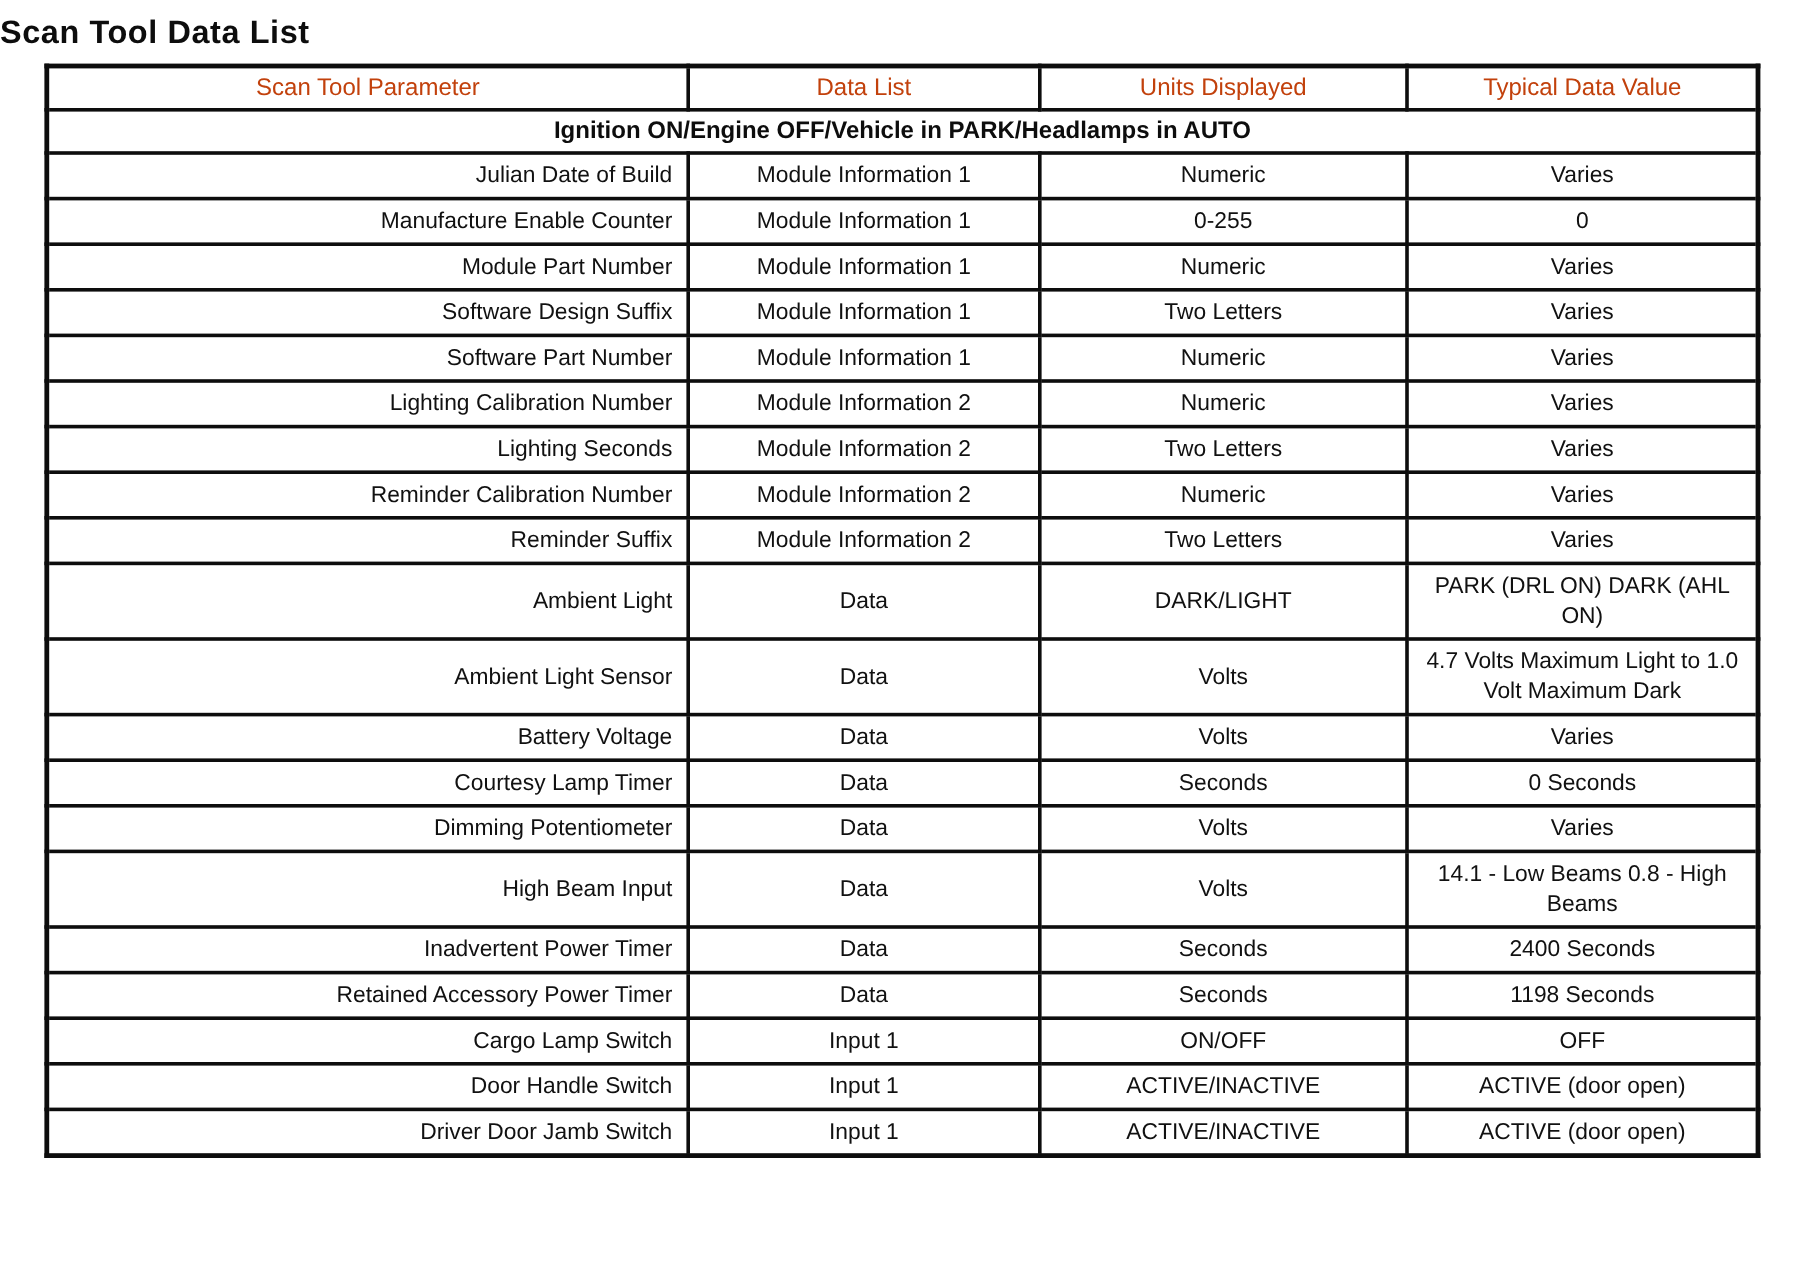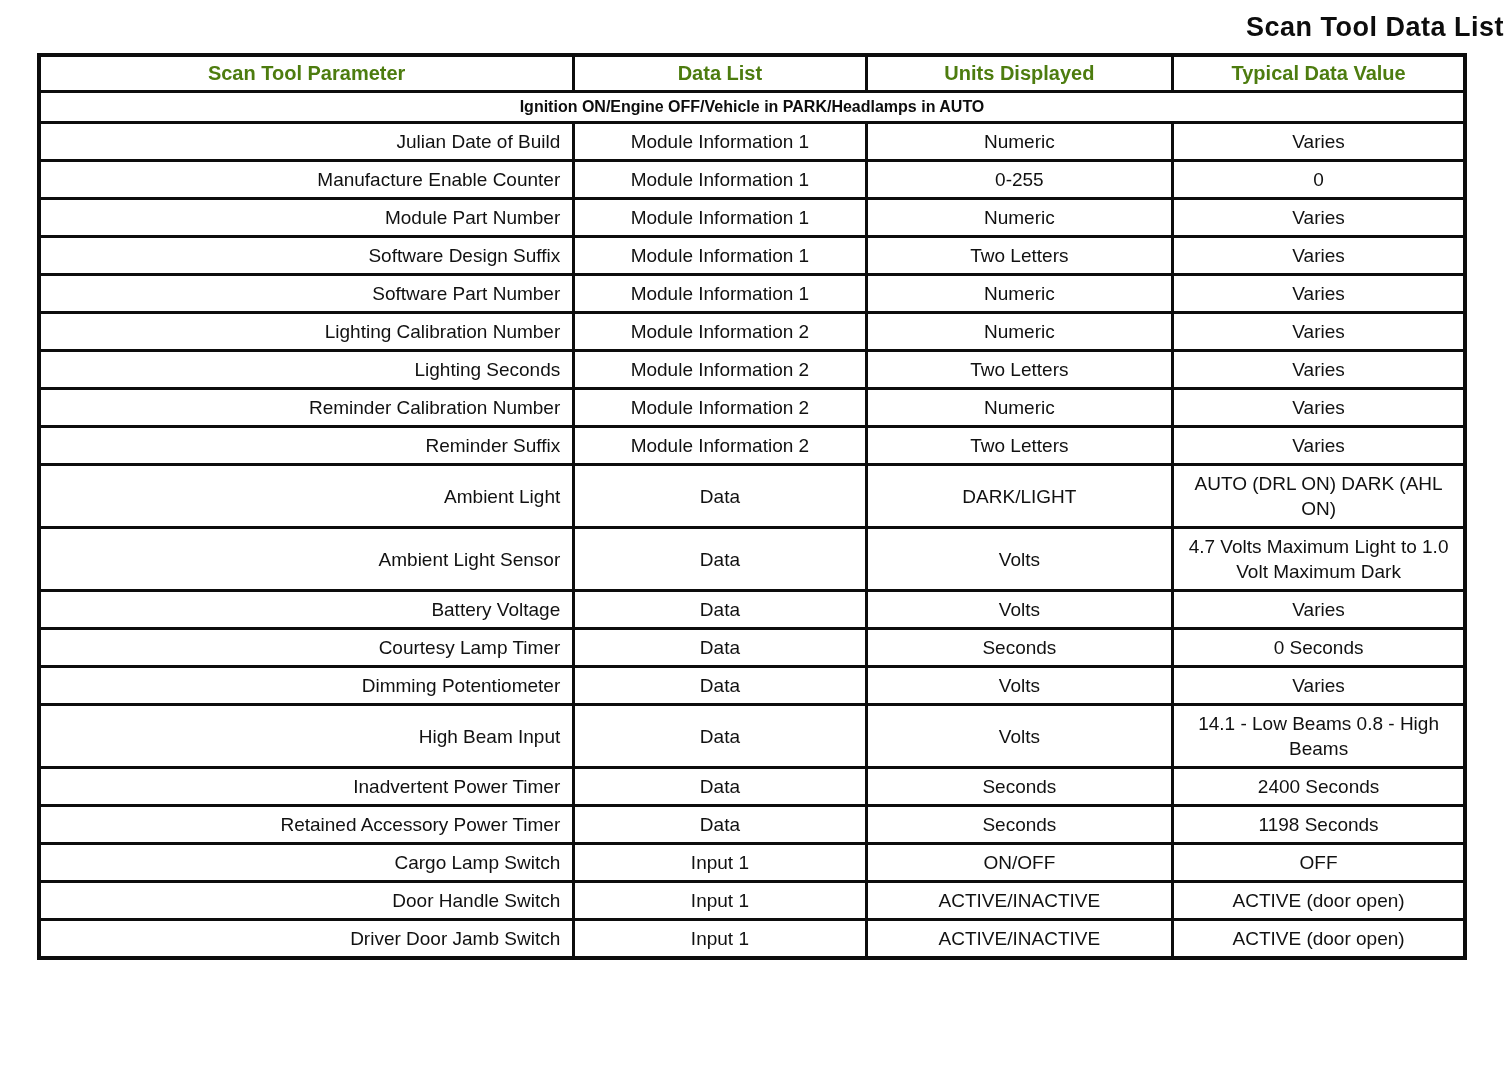--- a/index.html
+++ b/index.html
@@ -12,21 +12,21 @@
   }
   .page {
     width: 1504px;
     height: 1066px;
     background: #ffffff;
     box-sizing: border-box;
     padding-top: 12px;
     overflow: hidden;
   }
   .doc-title {
-    text-align: right;
+    text-align: left;
     font-size: 27px;
     font-weight: bold;
     letter-spacing: 0.5px;
     margin: 0 0 10px 0;
     color: #0d0d0d;
   }
   table.scan-table {
     border-collapse: collapse;
     width: 1430px;
     margin: 0 auto;
@@ -34,27 +34,27 @@
     background: #ffffff;
   }
   table.scan-table, table.scan-table th, table.scan-table td {
     border: 3px solid #0d0d0d;
   }
   table.scan-table {
     border-width: 4px;
   }
   th.col-header {
     font-size: 20px;
-    font-weight: bold;
+    font-weight: normal;
     text-align: center;
     padding: 5px 8px;
-    color: #4d7c0f;
+    color: #c2410c;
   }
   th.section-header {
-    font-size: 16px;
+    font-size: 20px;
     font-weight: bold;
     text-align: center;
     padding: 5px 8px;
     color: #0d0d0d;
   }
   td {
     font-size: 19px;
     line-height: 25px;
     padding: 5px 12px;
     text-align: center;
@@ -157,21 +157,21 @@
     <td>Two Letters</td>
     <td>Varies</td>
   </tr>
 
 
 
   <tr class="data-row">
     <td>Ambient Light</td>
     <td>Data</td>
     <td>DARK/LIGHT</td>
-    <td>AUTO (DRL ON) DARK (AHL ON)</td>
+    <td>PARK (DRL ON) DARK (AHL ON)</td>
   </tr>
 
   <tr class="data-row">
     <td>Ambient Light Sensor</td>
     <td>Data</td>
     <td>Volts</td>
     <td>4.7 Volts Maximum Light to 1.0 Volt Maximum Dark</td>
   </tr>
 
   <tr class="data-row">

